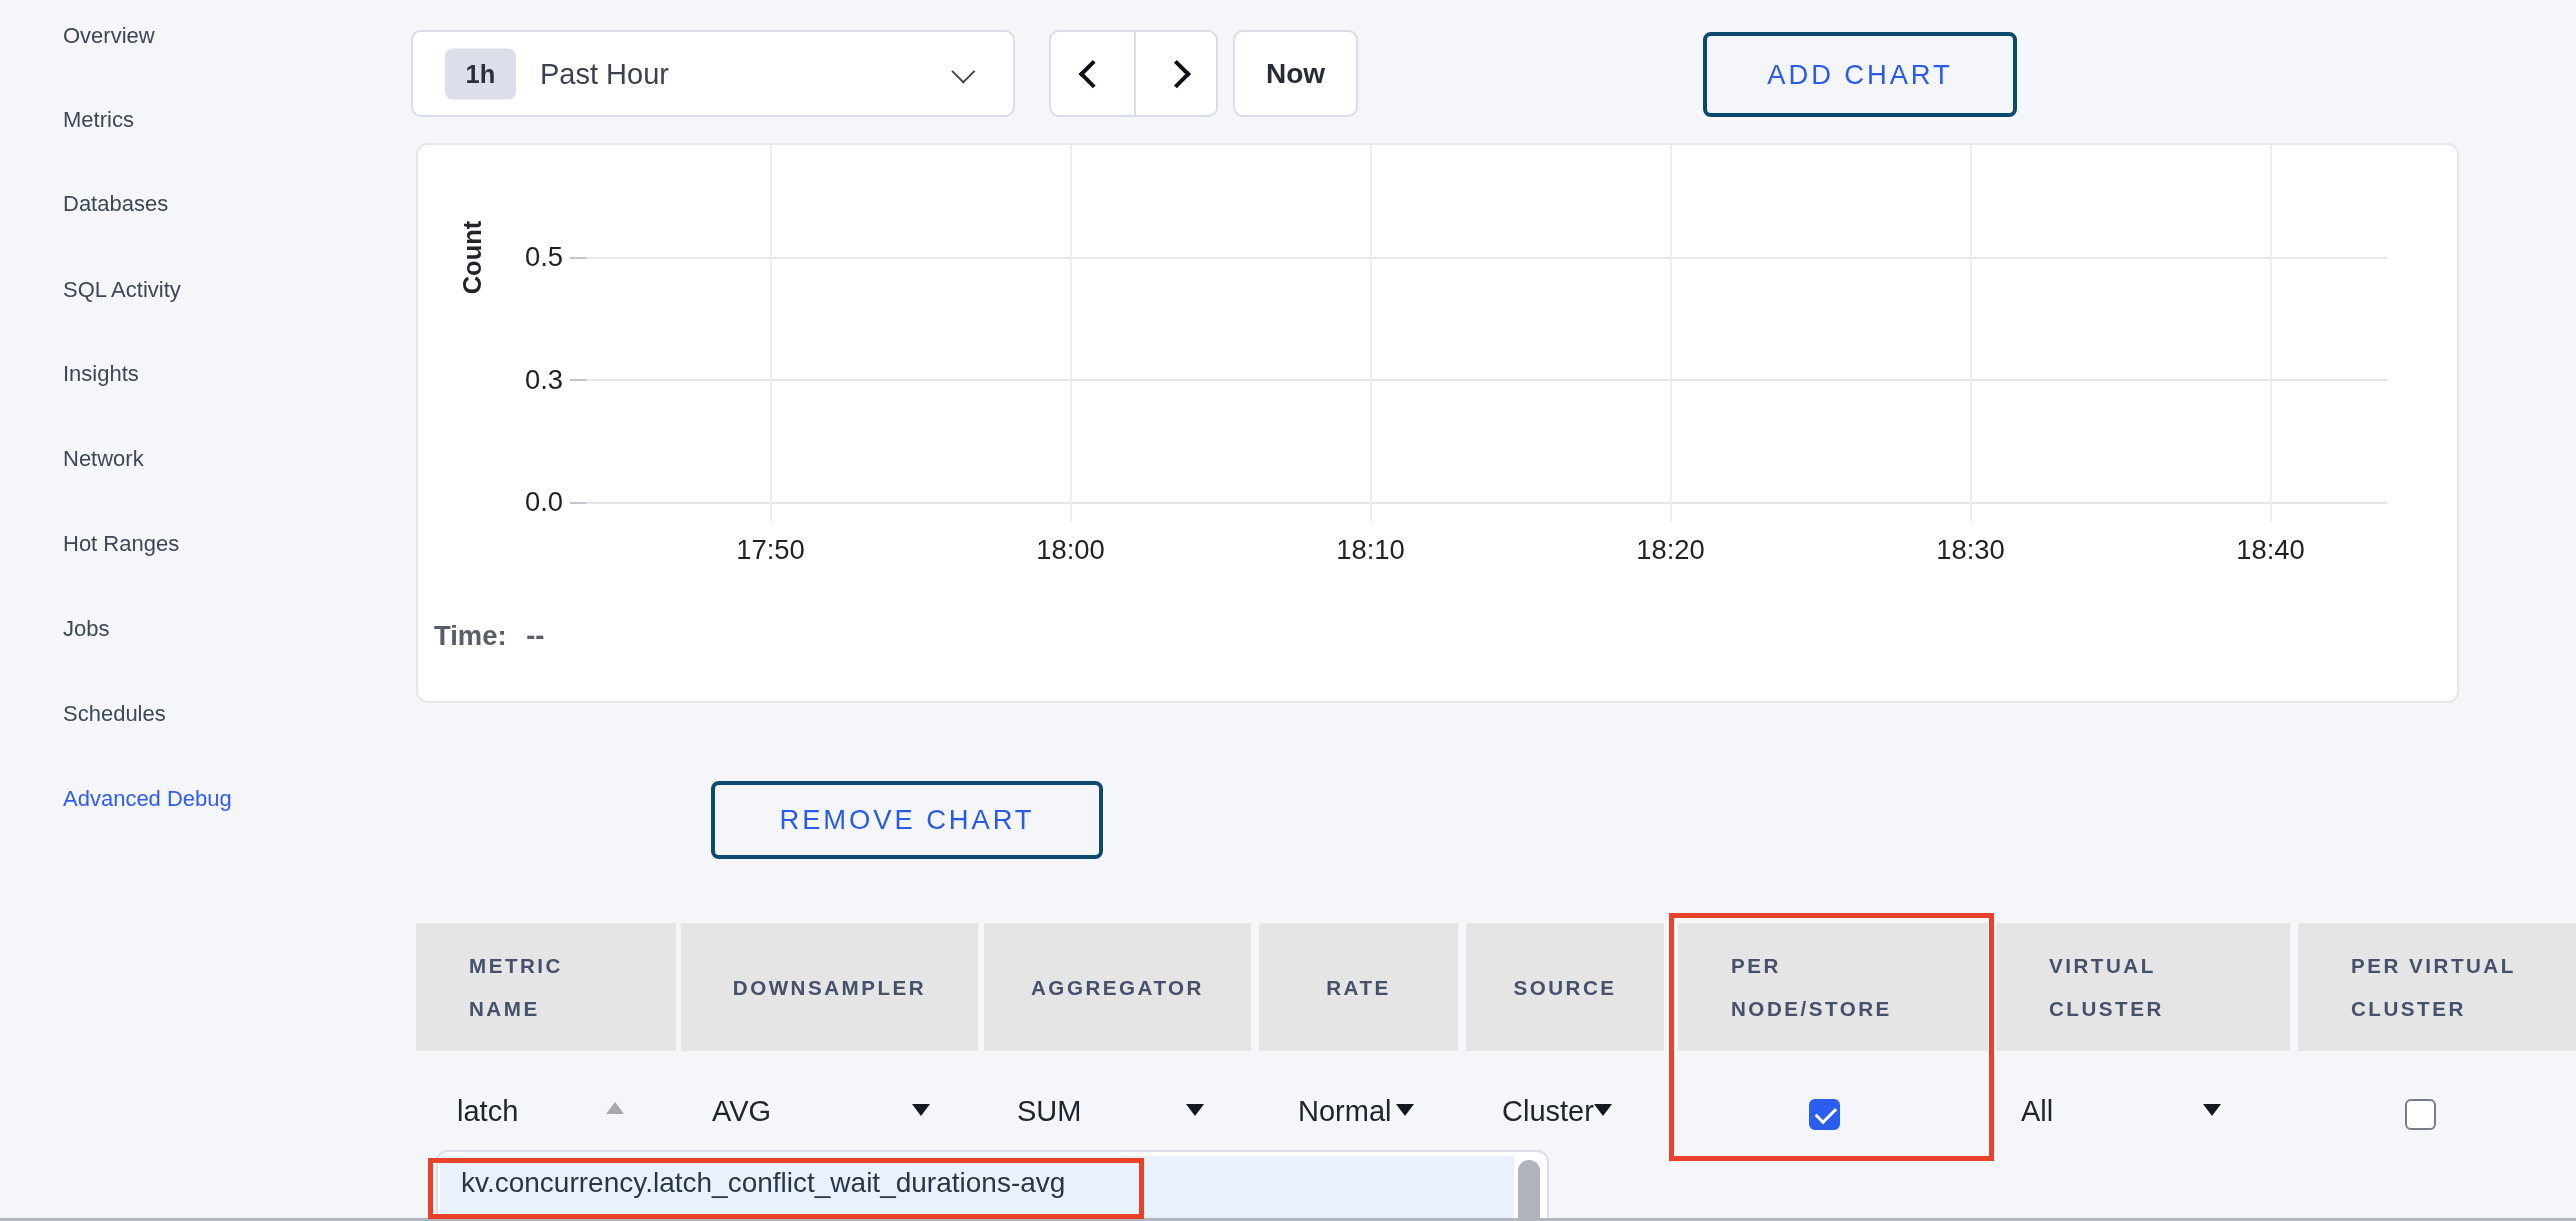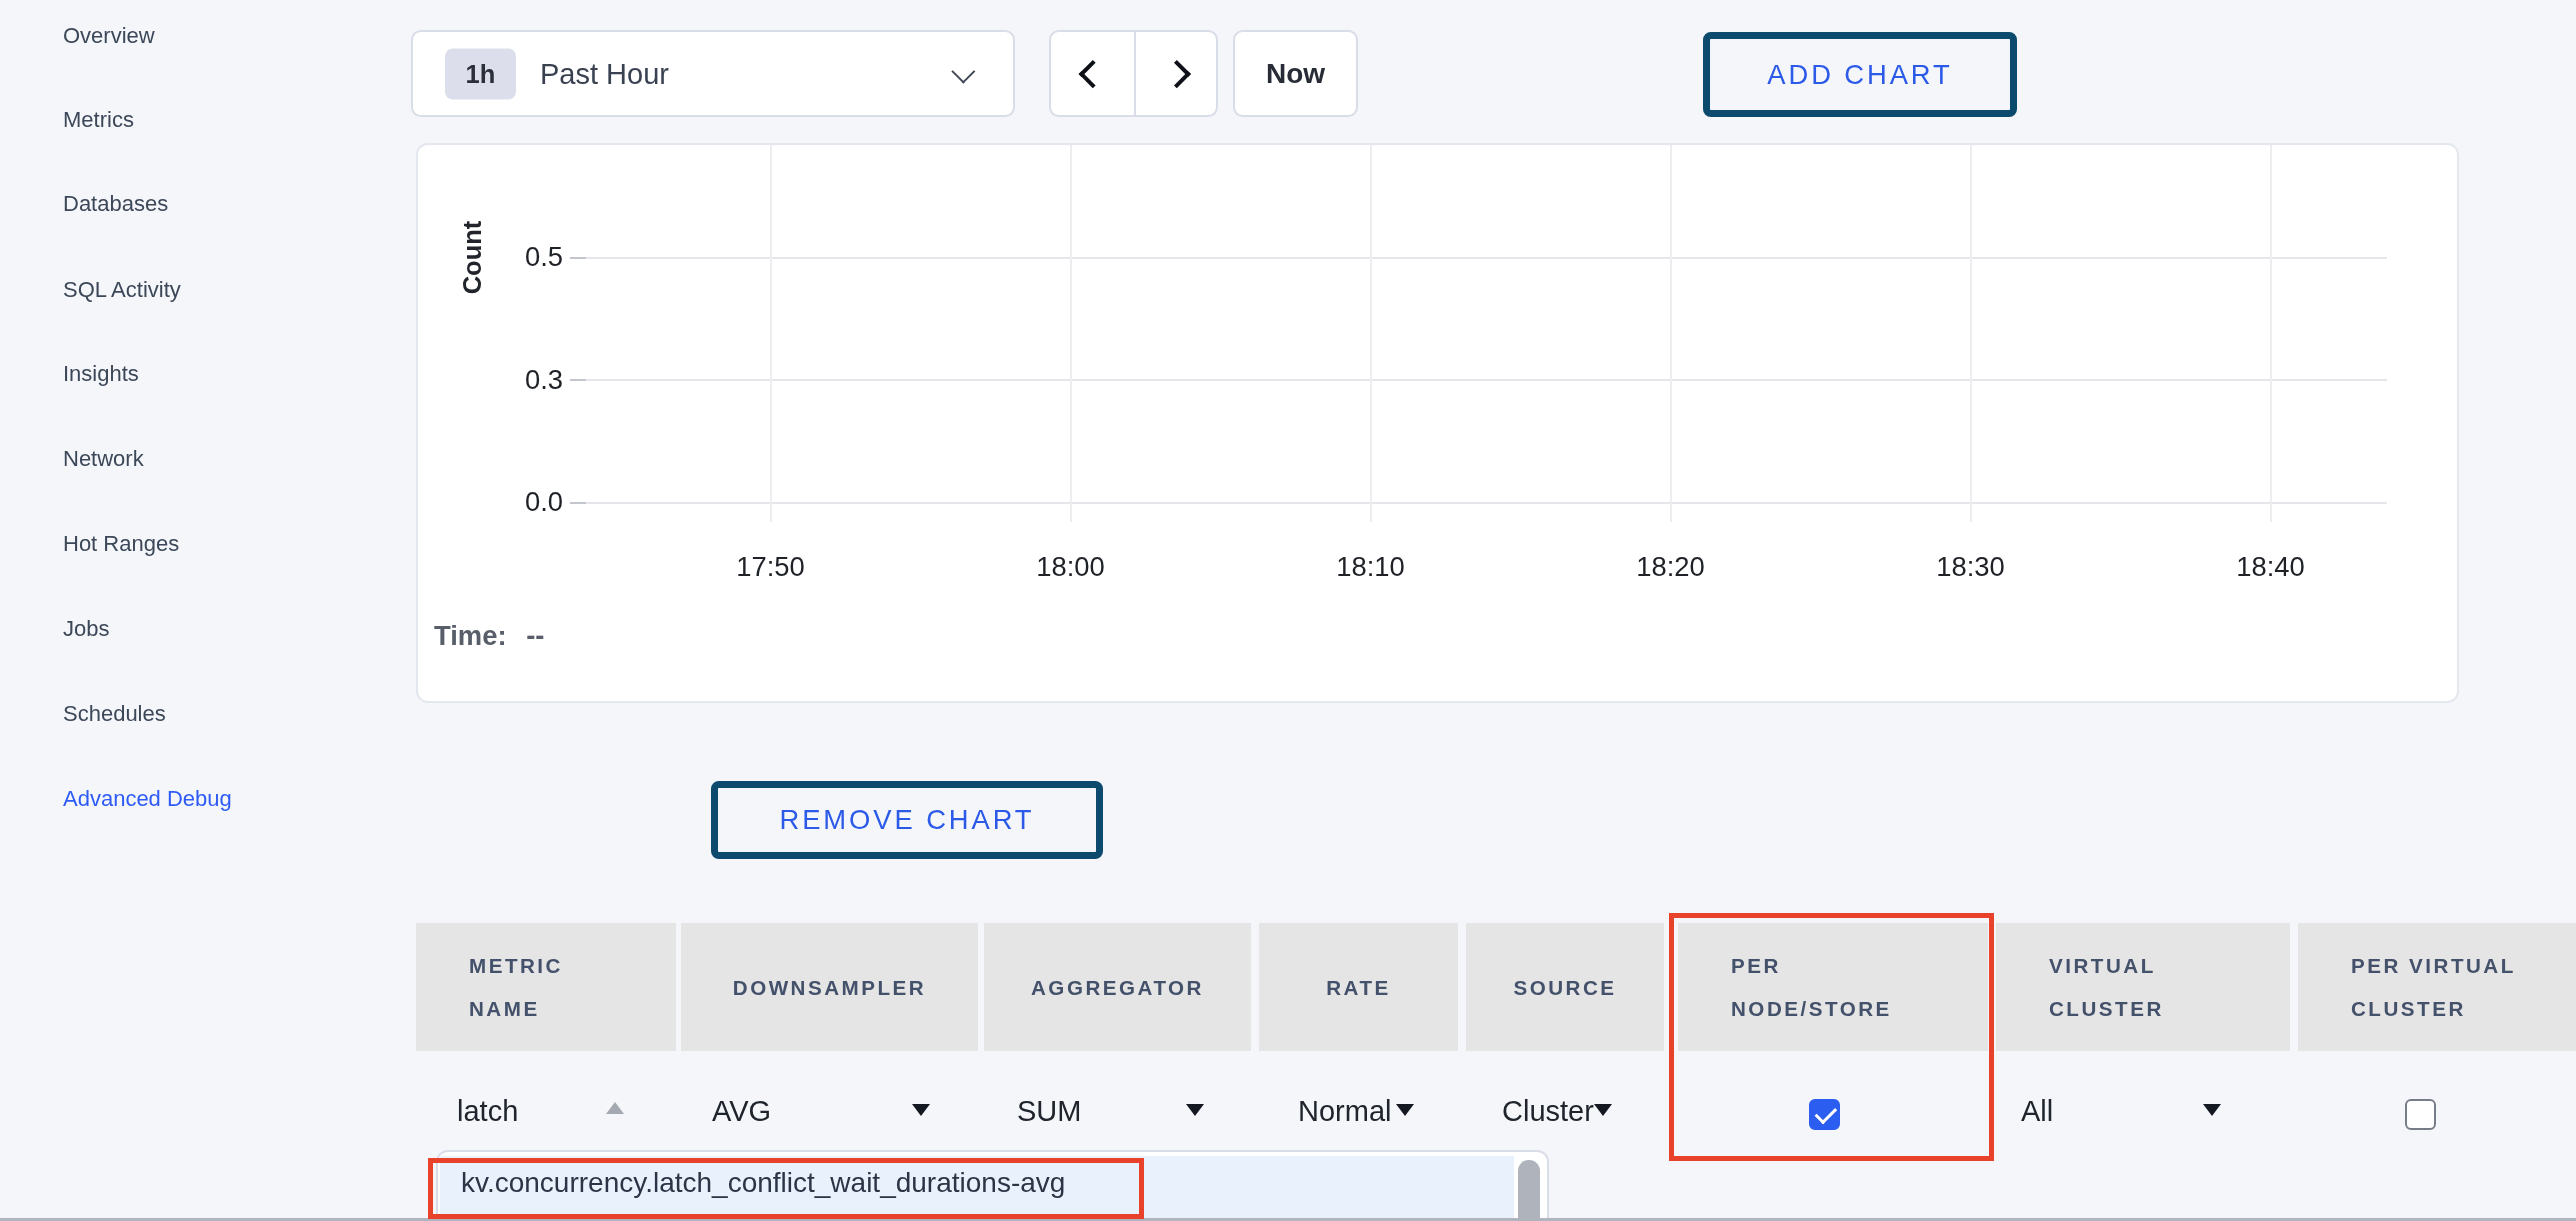--- a/index.html
+++ b/index.html
@@ -11,21 +11,21 @@
   }
   
   .side-item{
     position:absolute; left:63px; height:47px; line-height:47px;
     font-size:22px; font-weight:500; color:#3c4758; cursor:pointer; white-space:nowrap;
   }
   .side-item.active{color:#2e5bf6;}
   
   .box{position:absolute; background:#fff; border:2px solid #d9dde7; border-radius:9.8px; box-sizing:border-box;}
   .ghost-btn{
-    position:absolute; border:7px solid #0c4a6e; border-radius:7.8px; box-sizing:border-box;
+    position:absolute; border:4px solid #0c4a6e; border-radius:7.8px; box-sizing:border-box;
     display:flex; align-items:center; justify-content:center;
     color:#2b59e8; font-size:27.4px; letter-spacing:2.9px; font-weight:500; cursor:pointer;
     background:transparent;
   }
   .range-badge{
     position:absolute; left:32px; top:50%; transform:translateY(-50%);
     width:71px; height:51px; background:#dcdfeb; border-radius:7.8px;
     display:flex; align-items:center; justify-content:center;
     font-size:25.5px; font-weight:700; color:#2a2f3a;
   }
@@ -34,21 +34,21 @@
   .chev-down{width:16.7px;height:16.7px;border-right:2.9px solid #3f4754;border-bottom:2.9px solid #3f4754;transform:rotate(45deg);}
   .chev-left{width:19.6px;height:19.6px;border-left:4.9px solid #0d1117;border-bottom:4.9px solid #0d1117;transform:rotate(45deg);}
   .chev-right{width:19.6px;height:19.6px;border-right:4.9px solid #0d1117;border-top:4.9px solid #0d1117;transform:rotate(45deg);}
   .nav-cell{position:absolute; top:0; width:83px; height:83px; display:flex; align-items:center; justify-content:center; cursor:pointer;}
   
   .card{position:absolute; left:416px; top:143px; width:2043px; height:560px; background:#fff; border:2px solid #e4e7ee; border-radius:11.8px; box-sizing:border-box;}
   .hgrid{position:absolute; left:583px; width:1804px; height:2px; background:#e5e6e9;}
   .htick{position:absolute; left:570px; width:15.7px; height:2px; background:#c3c6cc;}
   .vgrid{position:absolute; top:145px; height:377px; width:2px; background:#ededf0;}
   .ytick{position:absolute; left:461px; width:102px; text-align:right; font-size:27.4px; color:#1e2126; line-height:33px;}
-  .xtick{position:absolute; width:137px; top:550px; text-align:center; font-size:27.4px; color:#1e2126; line-height:33px;}
+  .xtick{position:absolute; width:137px; top:533px; text-align:center; font-size:27.4px; color:#1e2126; line-height:33px;}
   .yaxis-label{
     position:absolute; left:404px; top:243px; width:137px; height:29px;
     transform:rotate(-90deg); text-align:center;
     font-size:25.5px; font-weight:700; color:#21252b;
   }
   .time-row{position:absolute; left:434px; top:620px; display:flex; gap:19.6px; font-size:27.4px; color:#595f6a;}
   .time-row .t-label{font-weight:700;}
   .time-row .t-val{font-weight:600;}
   
   .hcell{

